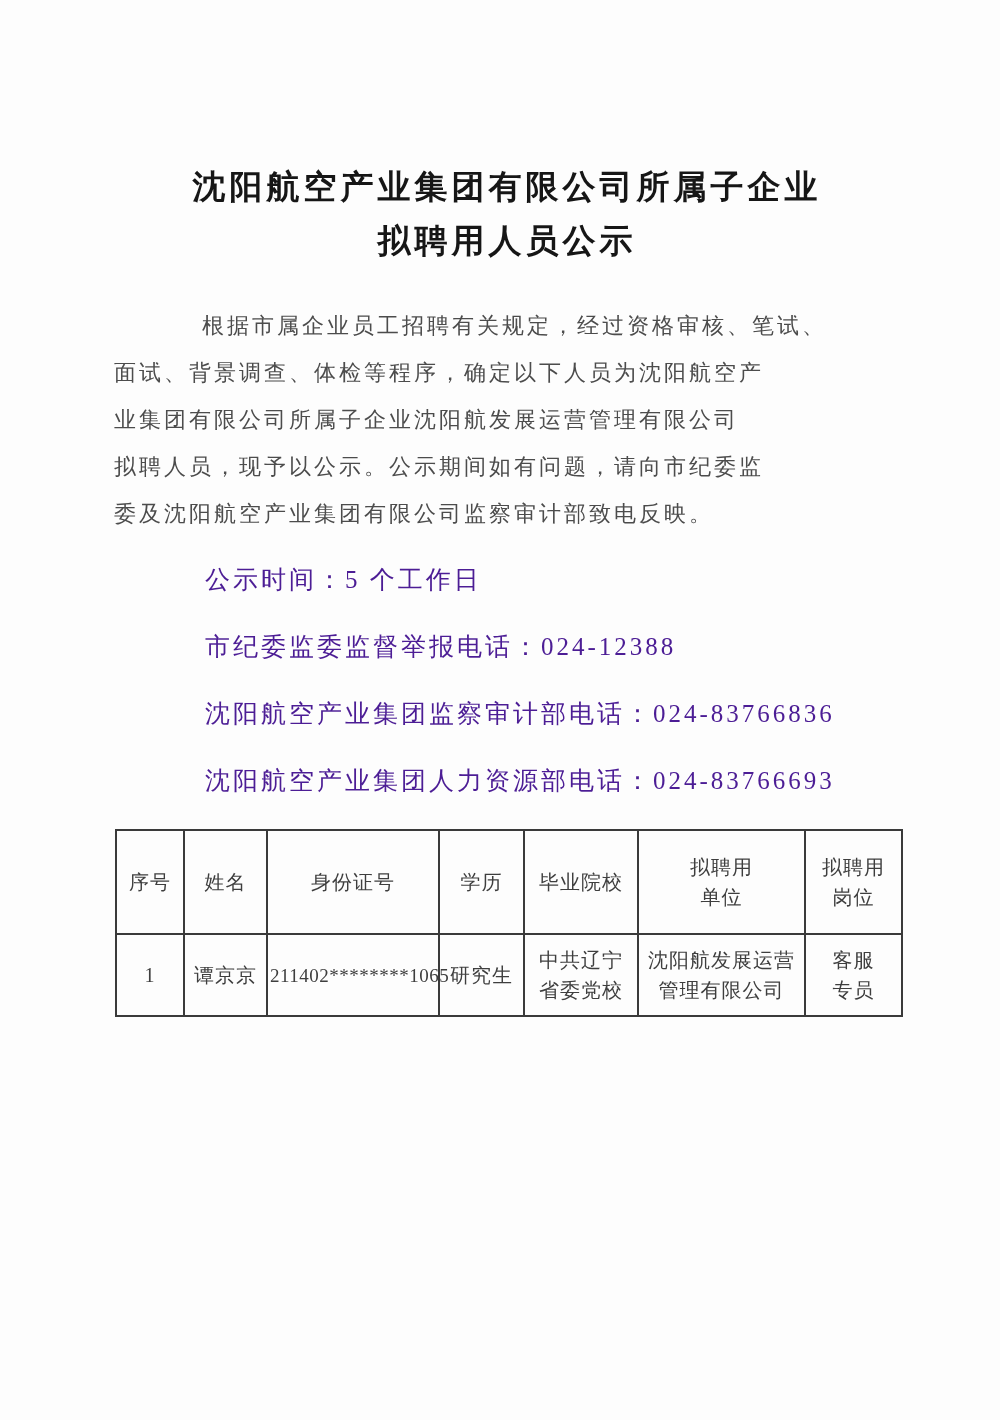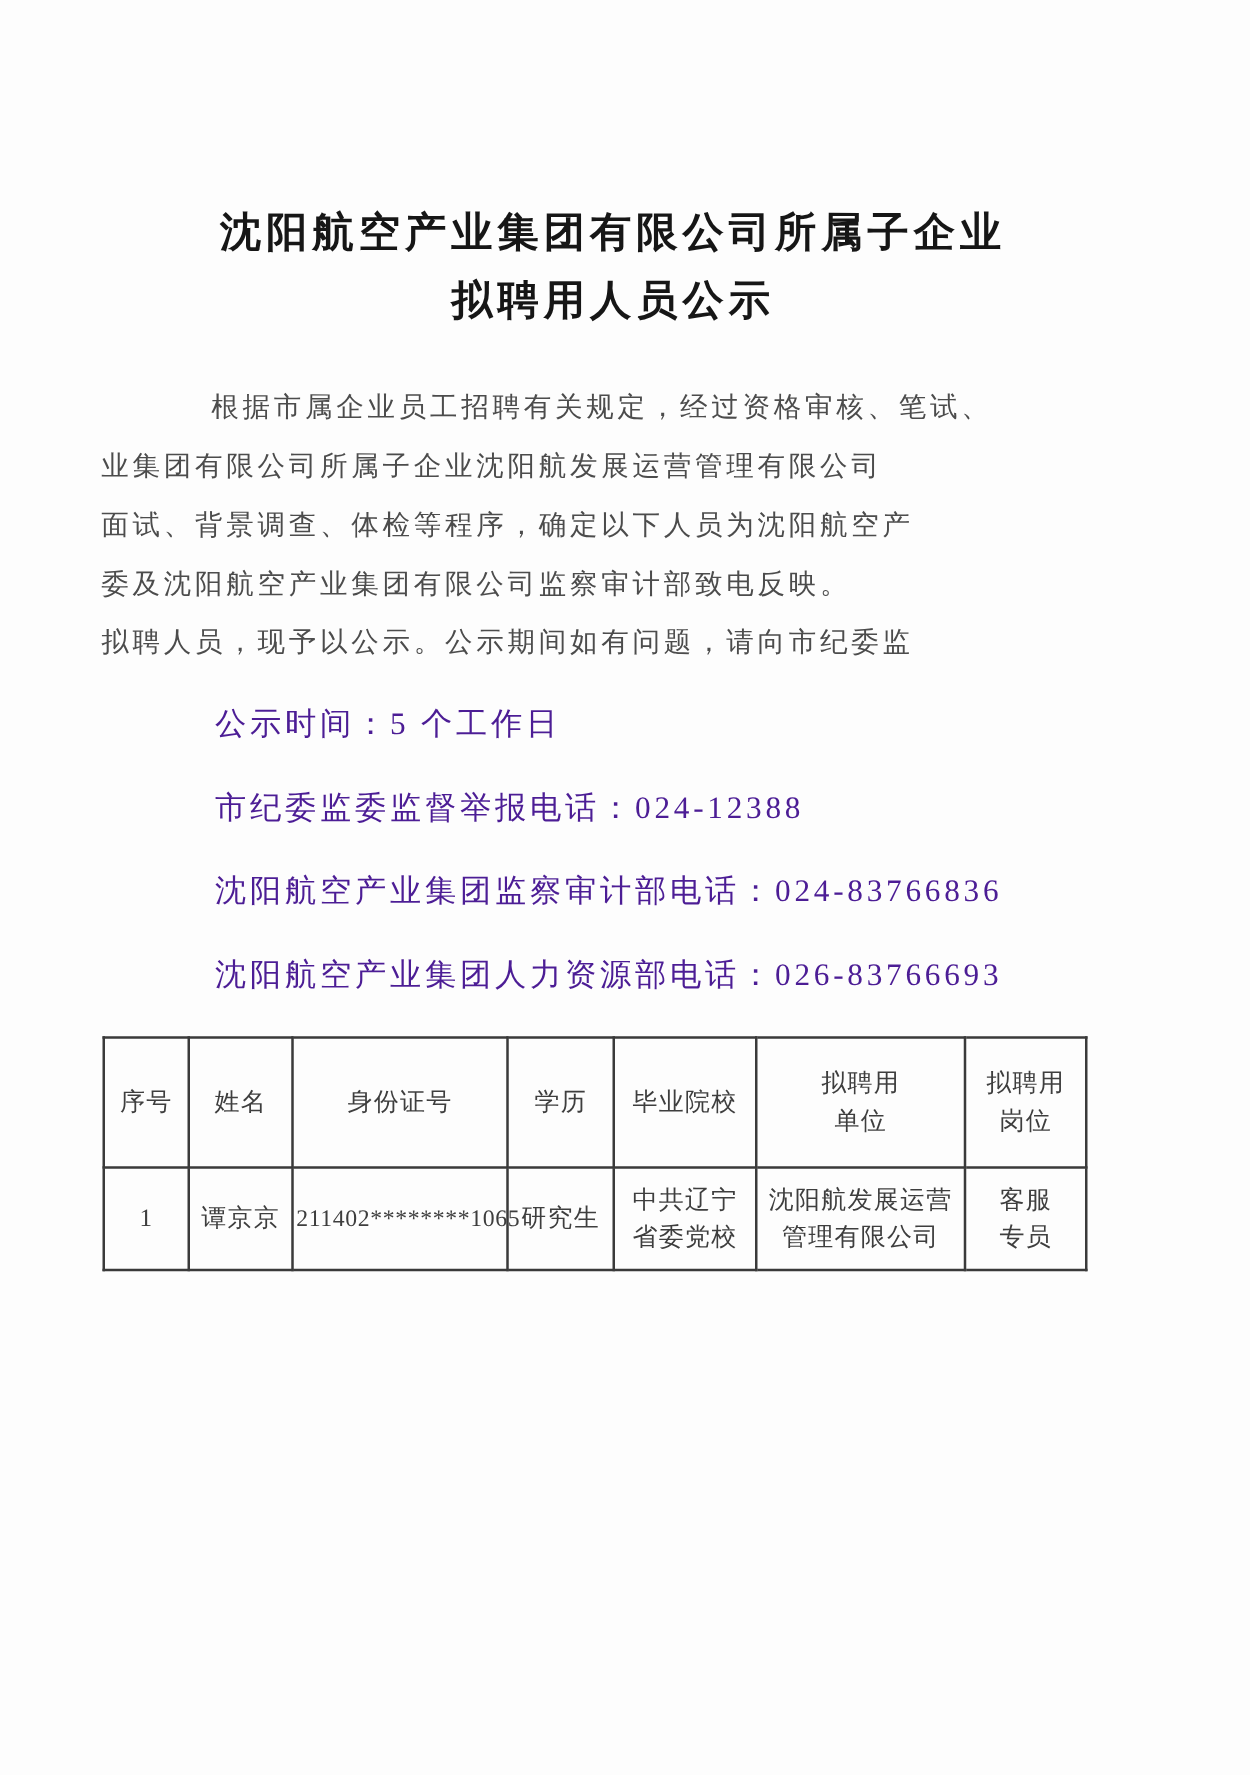--- a/index.html
+++ b/index.html
@@ -6,21 +6,21 @@
   html, body { background: #e8e8e8; }
   body { font-family: "Liberation Serif", "DejaVu Serif", serif; }
 
   .page {
     position: relative;
     width: 1000px;
     height: 1420px;
     margin: 0 auto;
     background: #fdfdfd;
     overflow: hidden;
-    padding: 160px 100px 0 81px;
+    padding: 160px 100px 0 114px;
   }
 
   .doc-title {
     text-align: center;
     color: #161616;
     font-weight: bold;
     font-size: 33px;
     line-height: 54px;
     letter-spacing: 4px;
     margin-bottom: 34px;
@@ -82,31 +82,31 @@
 
 <div class="page">
 
   <h1 class="doc-title">
     <span class="t-line">沈阳航空产业集团有限公司所属子企业</span>
     <span class="t-line">拟聘用人员公示</span>
   </h1>
 
   <div class="para">
     <span class="p-line indent">根据市属企业员工招聘有关规定，经过资格审核、笔试、</span>
+    <span class="p-line">面试、背景调查、体检等程序，确定以下人员为沈阳航空产</span>
     <span class="p-line">业集团有限公司所属子企业沈阳航发展运营管理有限公司</span>
-    <span class="p-line">面试、背景调查、体检等程序，确定以下人员为沈阳航空产</span>
+    <span class="p-line">拟聘人员，现予以公示。公示期间如有问题，请向市纪委监</span>
     <span class="p-line">委及沈阳航空产业集团有限公司监察审计部致电反映。</span>
-    <span class="p-line">拟聘人员，现予以公示。公示期间如有问题，请向市纪委监</span>
   </div>
 
   <div class="info-block">
     <div class="info-line">公示时间：5 个工作日</div>
     <div class="info-line">市纪委监委监督举报电话：024-12388</div>
     <div class="info-line">沈阳航空产业集团监察审计部电话：024-83766836</div>
-    <div class="info-line">沈阳航空产业集团人力资源部电话：026-83766693</div>
+    <div class="info-line">沈阳航空产业集团人力资源部电话：024-83766693</div>
   </div>
 
   <table class="hire-table">
     <colgroup>
       <col class="col-serial">
       <col class="col-name">
       <col class="col-id">
       <col class="col-edu">
       <col class="col-school">
       <col class="col-unit">

